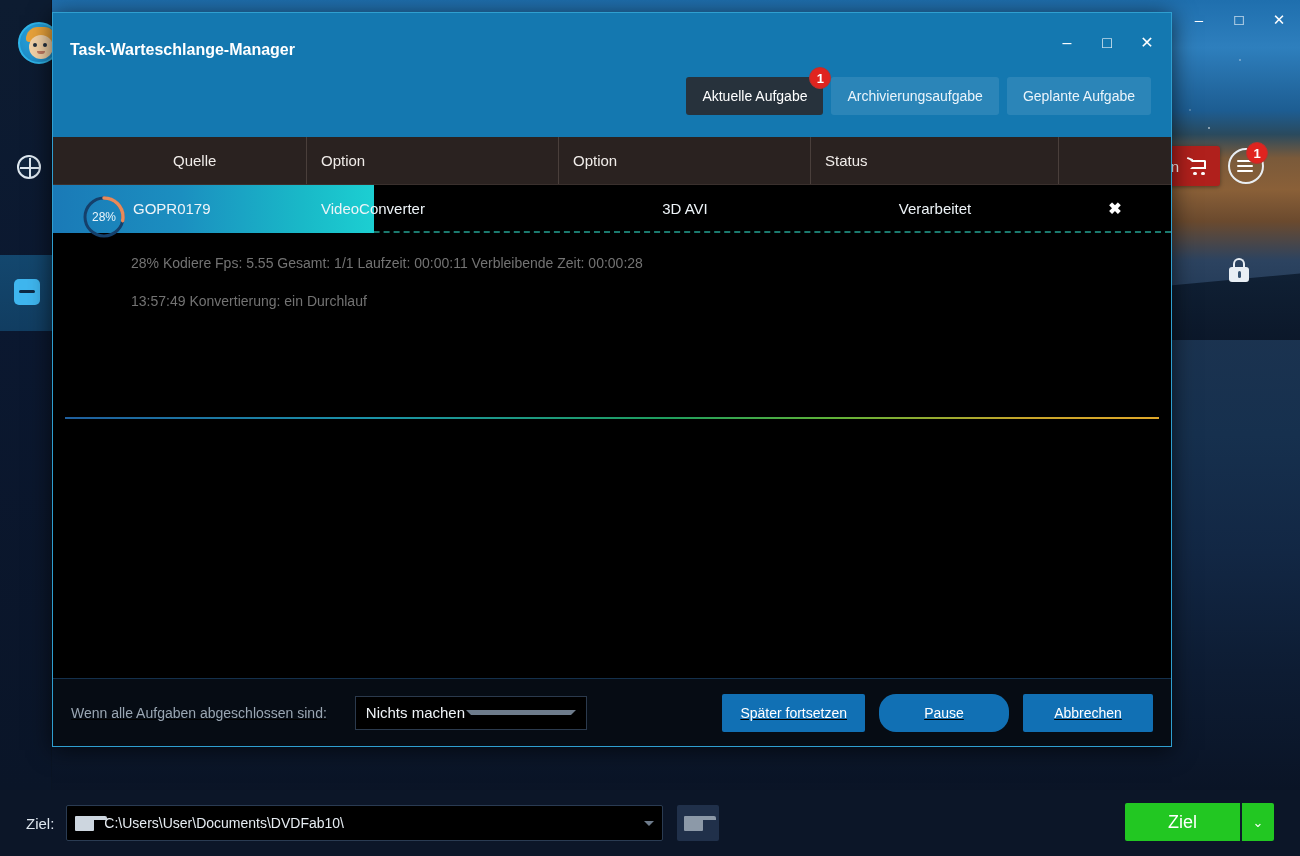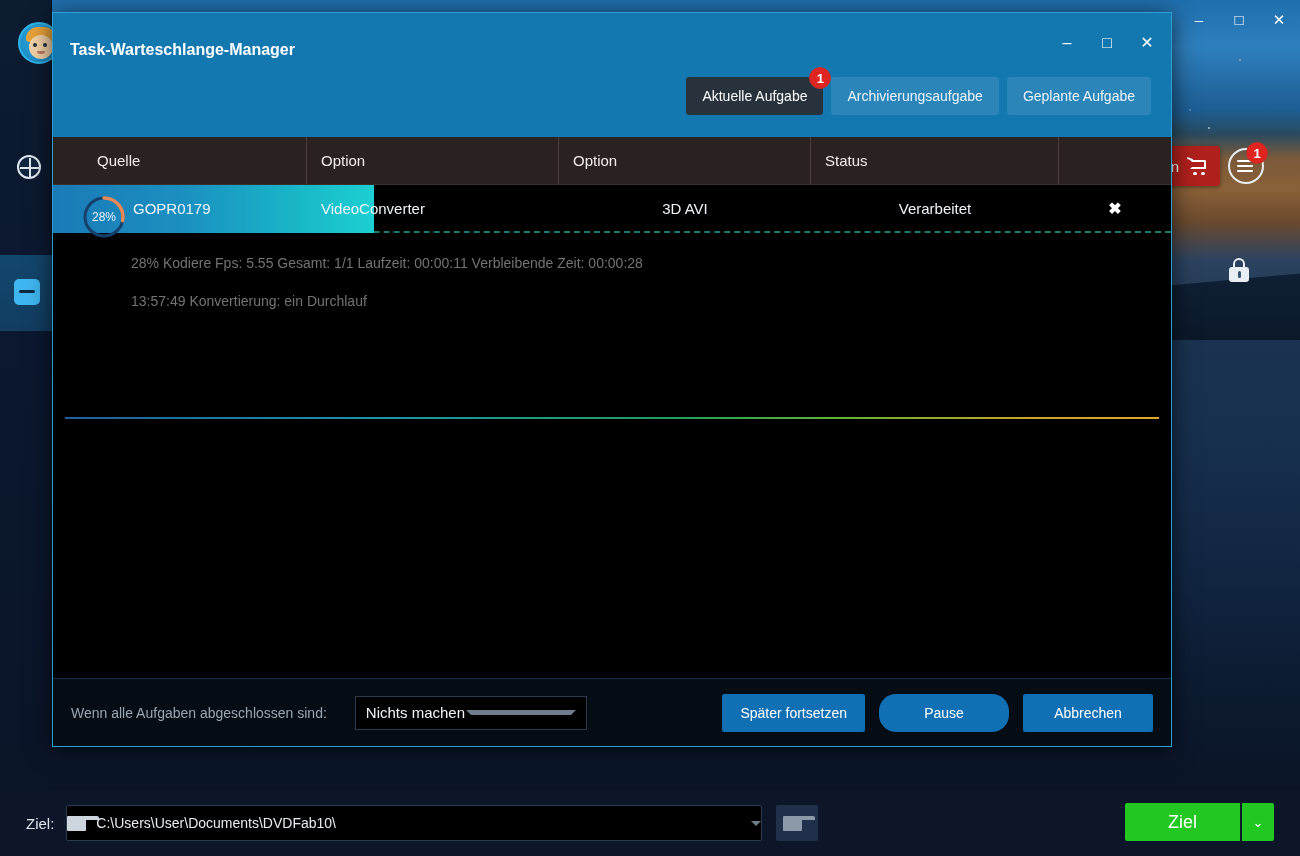--- a/index.html
+++ b/index.html
@@ -160,23 +160,23 @@
   }
 
   
   .dest-bar {
     position: absolute; left: 0; bottom: 0; width: 1300px; height: 66px;
     background: #0c1628;
     display: flex; align-items: center;
   }
   .dest-label { margin-left: 26px; color: #dfe7ef; font-size: 15px; }
   .dest-input {
-    margin-left: 12px; width: 696px; height: 36px; background: #000;
+    margin-left: 12px; width: 597px; height: 36px; background: #000;
     border: 1px solid #2a3b52; border-radius: 2px;
-    display: flex; align-items: center; padding: 0 0;
+    display: flex; align-items: center; padding: 0 8px;
   }
   .folder-ico { width: 19px; height: 15px; position: relative; flex: none; margin-right: 10px;}
   .folder-ico .tab { position:absolute; left:0; top:0; width:8px; height:4px;
     background:#cdd6df; border-radius:1px 2px 0 0;}
   .folder-ico .bd { position:absolute; left:0; top:3px; width:19px; height:12px;
     background:#cdd6df; border-radius:1px;}
   .dest-path { color: #e6ecf2; font-size: 14px; flex: 1; overflow:hidden; white-space:nowrap;}
   .caret-dn {
     width: 0; height: 0; border-left: 5px solid transparent;
     border-right: 5px solid transparent; border-top: 5px solid #6e7c8c;
@@ -235,21 +235,21 @@
 
   
   .tbl-head {
     height: 48px; background: #2a2220; display: flex; flex: none;
     border-bottom: 1px solid #3a302d;
   }
   .th {
     color: #f0ece9; font-size: 15px; display: flex; align-items: center;
     border-right: 1px solid #4a3f3b; padding-left: 14px;
   }
-  .th.c0 { width: 254px; padding-left: 44px; }
+  .th.c0 { width: 254px; padding-left: 120px; }
   .th.c1 { width: 252px; }
   .th.c2 { width: 252px; }
   .th.c3 { width: 248px; }
   .th.c4 { width: 112px; border-right: none; }
 
   
   .dlg-body { flex: 1; background: #000; position: relative; overflow: hidden; }
 
   .task-row {
     position: relative; height: 48px; display: flex; align-items: center;
@@ -283,21 +283,21 @@
     color: #737373; font-size: 14px; margin-bottom: 22px;
   }
   .sep-grad {
     position: absolute; left: 12px; right: 12px; top: 232px; height: 2px;
     background: linear-gradient(90deg,#1f5f9e 0%, #1b93a8 28%, #1f9e5e 55%, #5eb238 70%, #c8a52a 88%, #e0a82a 100%);
   }
 
   
   .dlg-foot {
     height: 68px; background: #060c14; border-top: 1px solid #14304c;
-    display: flex; align-items: center; flex: none; padding: 0 18px;
+    display: flex; align-items: center; flex: none; padding: 0 18px; text-decoration: underline;
   }
   .foot-label { color: #9aa6b2; font-size: 14px; }
   .foot-select {
     margin-left: 28px; width: 232px; height: 34px; background: #000;
     border: 1px solid #2b3a4d; display: flex; align-items: center;
     padding: 0 10px; color: #f0f4f8; font-size: 15px; cursor: pointer;
   }
   .foot-select span { flex: 1; }
   .foot-btns { margin-left: auto; display: flex; gap: 14px; }
   .fbtn {

